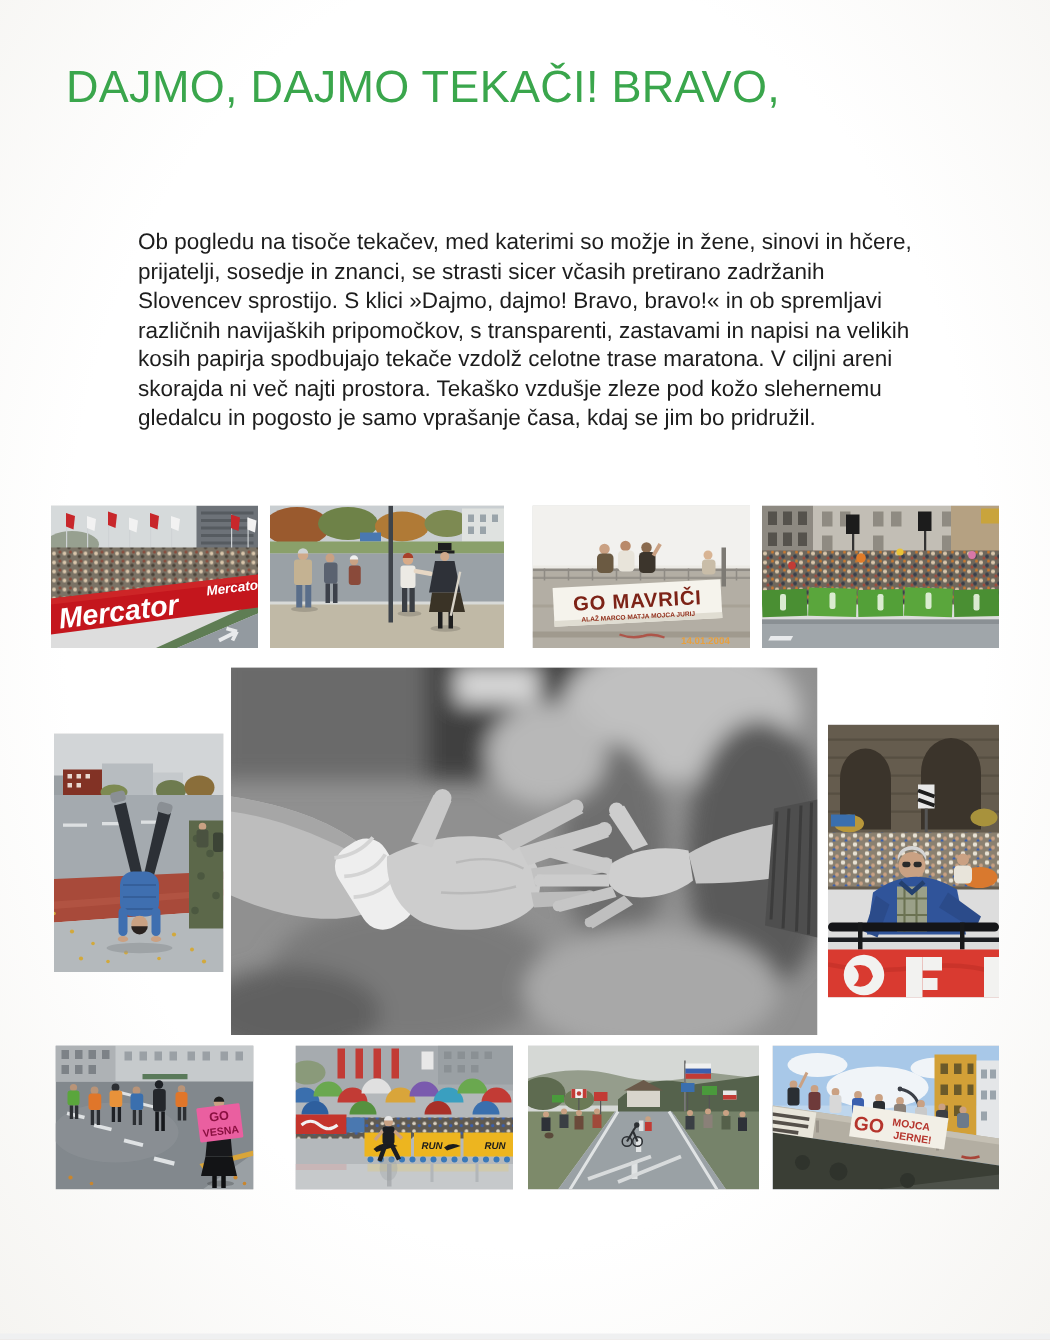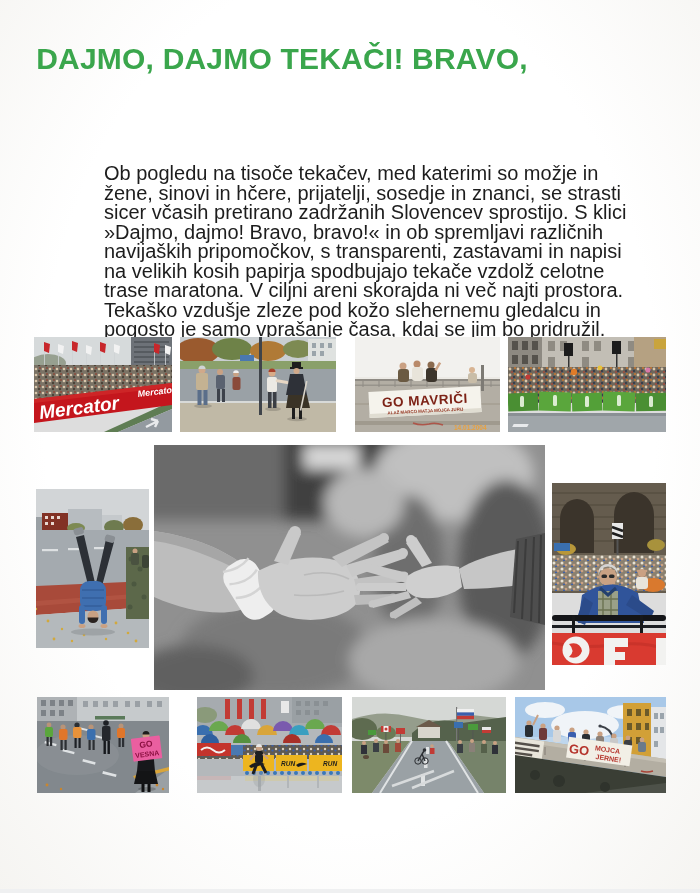--- a/index.html
+++ b/index.html
@@ -4,26 +4,26 @@
 <style>
   html,body{margin:0;padding:0;background:#e9e7e4;}
   .page{
     position:relative;width:700px;height:893px;margin:0 auto;
     background:radial-gradient(ellipse at 50% 45%, #ffffff 62%, #f5f4f1 100%);
     overflow:hidden;
     font-family:"Liberation Sans",sans-serif;
   }
   .title{
     position:absolute;left:0;top:40px;width:564px;margin:0;
-    text-align:center;font-weight:bold;font-size:30px;line-height:38px;
+    text-align:center;font-weight:normal;font-size:30px;line-height:38px;
     letter-spacing:0.2px;color:#3aa64c;
   }
   .intro{
-    position:absolute;left:88px;top:148px;width:528px;margin:16px;
-    font-size:20px;line-height:19.5px;color:#1d1d1d;
+    position:absolute;left:88px;top:148px;width:528px;margin:4px;
+    font-size:15px;line-height:19.5px;color:#1d1d1d;
   }
   .ph{position:absolute;margin:0;padding:0;overflow:hidden;background:#ddd;}
   .ph svg{display:block;width:100%;height:100%;}
   svg text{font-family:"Liberation Sans",sans-serif;}
   .bottom-edge{position:absolute;left:0;bottom:0;width:700px;height:4px;background:#eff0f1;}
 </style>
 </head>
 <body>
 
 <div class="page">

